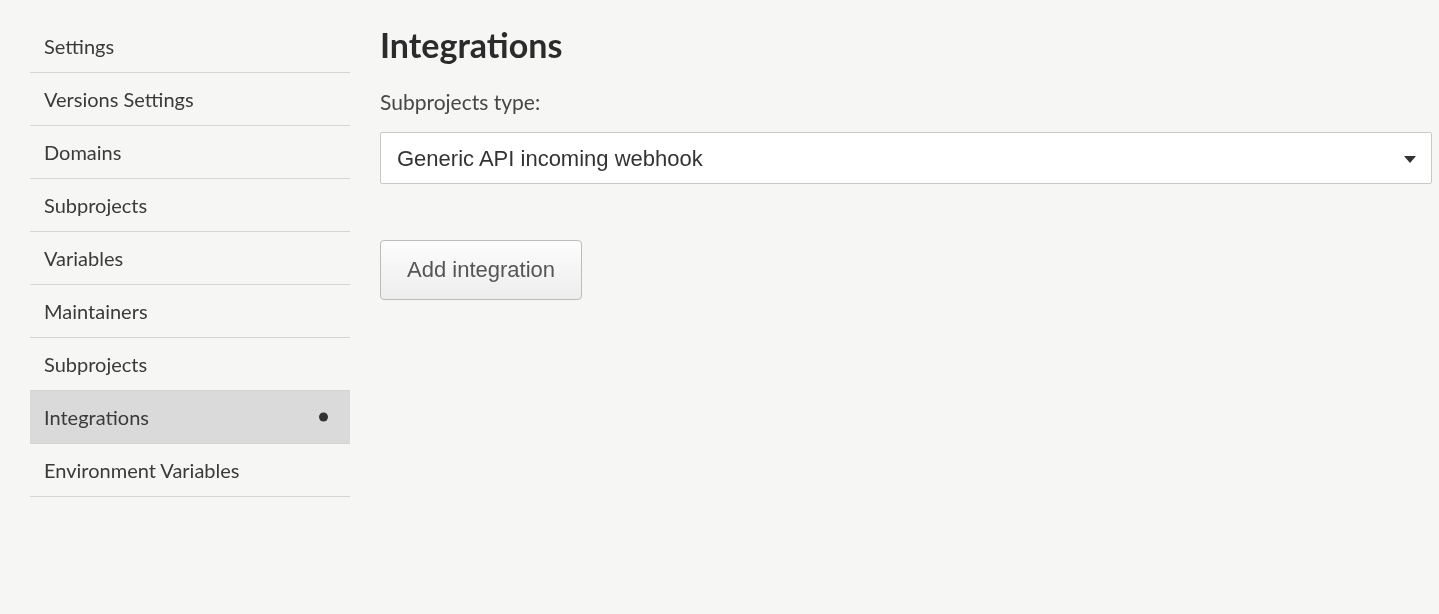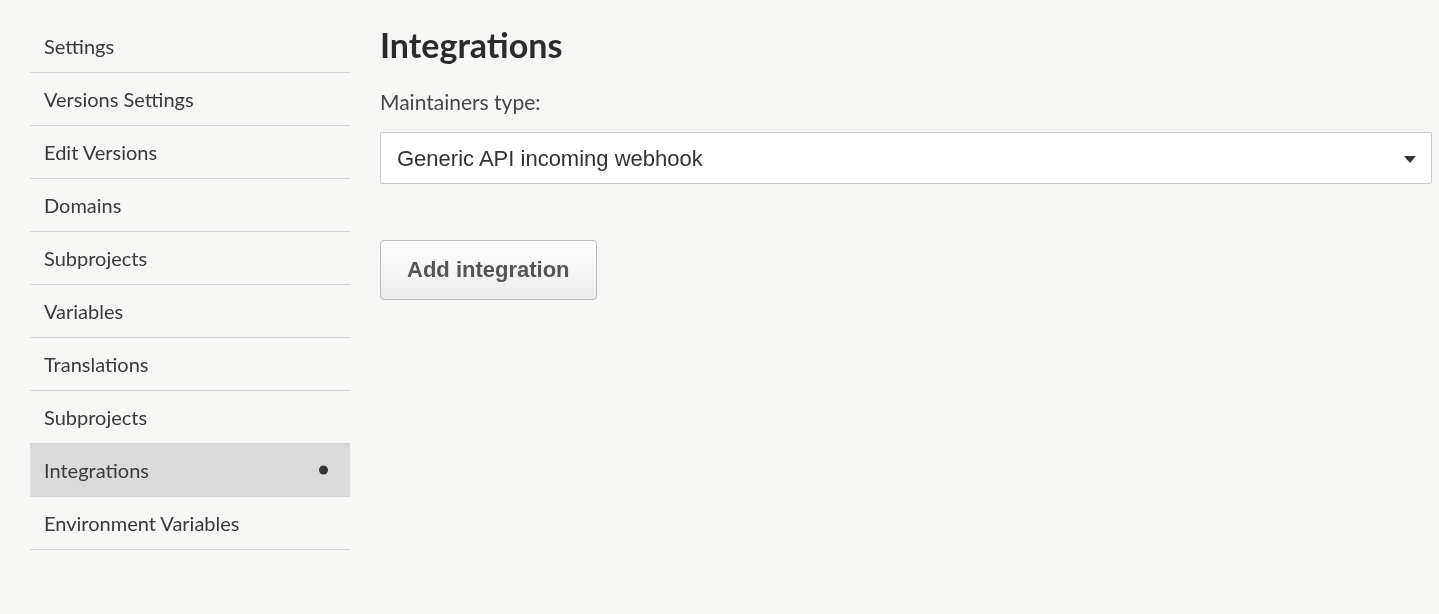--- a/index.html
+++ b/index.html
@@ -94,52 +94,51 @@
       width: 0;
       height: 0;
       border-left: 6px solid transparent;
       border-right: 6px solid transparent;
       border-top: 7px solid #333;
       pointer-events: none;
     }
     .btn-add {
       margin-top: 56px;
       font-size: 22px;
-      font-weight: 700;
+      font-weight: 400;
       color: #555;
       background: linear-gradient(#fdfdfd, #ededed);
       border: 1px solid #bcbcbc;
       border-radius: 4px;
       padding: 16px 26px;
       cursor: pointer;
     }
   </style>
 </head>
 <body>
 
 <div class="container">
   <nav class="sidebar">
     <ul>
       <li><span>Settings</span></li>
       <li><span>Versions Settings</span></li>
-      <li><span>Edit Versions</span></li>
       <li><span>Domains</span></li>
       <li><span>Subprojects</span></li>
       <li><span>Variables</span></li>
-      <li><span>Translations</span></li>
+      <li><span>Maintainers</span></li>
       <li><span>Subprojects</span></li>
       <li class="active"><span>Integrations</span></li>
       <li><span>Environment Variables</span></li>
     </ul>
   </nav>
 
   <main class="main">
     <h1 class="page-title">Integrations</h1>
 
-    <label class="field-label">Maintainers type:</label>
+    <label class="field-label">Subprojects type:</label>
 
     <div class="select-wrap">
       <select class="integration-select">
         <option>Generic API incoming webhook</option>
       </select>
     </div>
 
     <button class="btn-add">Add integration</button>
   </main>
 </div>

